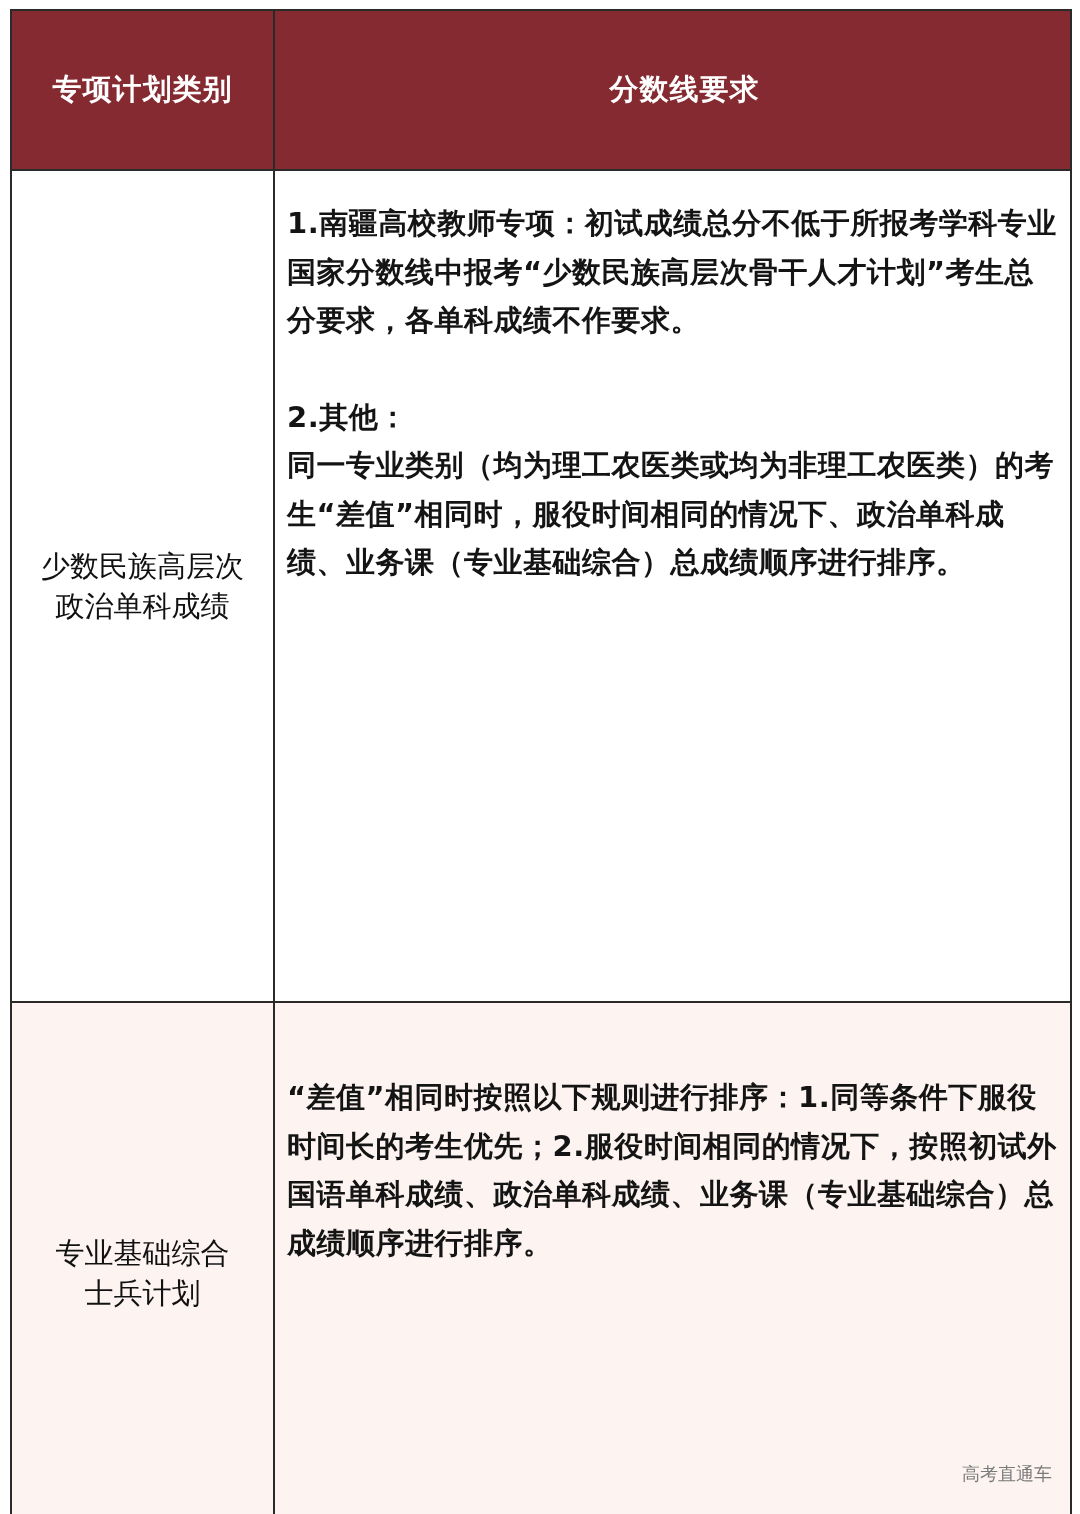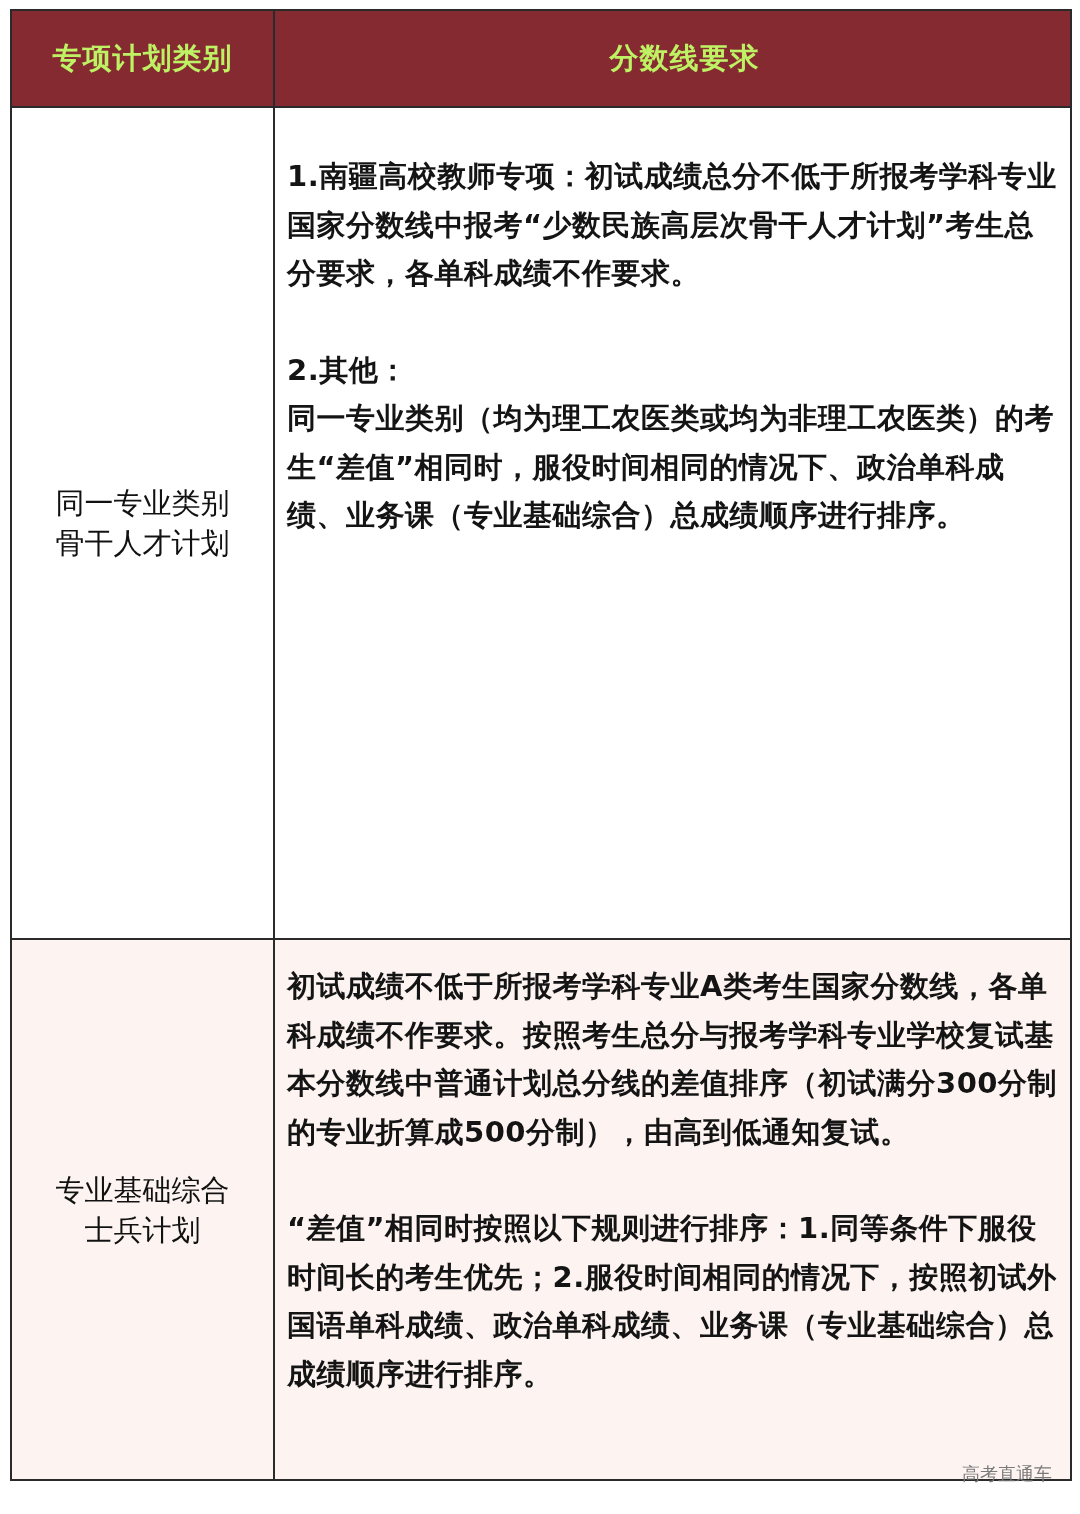--- a/index.html
+++ b/index.html
@@ -5,64 +5,63 @@
   html, body { margin: 0; padding: 0; background: #ffffff; }
   body { width: 1080px; height: 1514px; position: relative; overflow: hidden;
          font-family: "DejaVu Sans", "Liberation Sans", sans-serif; color: #111; }
   .table { position: absolute; left: 10px; top: 9px; width: 1062px;
            border: 2px solid #2a2a2a; box-sizing: border-box; }
   .row { display: flex; border-bottom: 2px solid #2a2a2a; box-sizing: border-box; }
   .row:last-child { border-bottom: none; }
   .c1 { width: 263px; border-right: 2px solid #2a2a2a; box-sizing: border-box;
         display: flex; align-items: center; justify-content: center; text-align: center; }
   .c2 { flex: 1; box-sizing: border-box; padding-left: 24px; }
-  .header { background: #842a30; color: #bef264; height: 97px; }
+  .header { background: #842a30; color: #ffffff; height: 160px; }
   .header .c1, .header .c2 { font-weight: bold; font-size: 29px; letter-spacing: 1px; }
   .header .c2 { display: flex; align-items: center; justify-content: center; }
   .row1 { height: 832px; background: #ffffff; }
   .row2 { background: #fdf4f2; height: 539px; }
   .cat { font-size: 29px; line-height: 40px; padding: 0 12px; }
-  .content { padding: 44px 12px 0 12px; font-size: 29px; line-height: 48.5px; font-weight: bold;
+  .content { padding: 28px 12px 0 12px; font-size: 29px; line-height: 48.5px; font-weight: bold;
              letter-spacing: 0.5px; color: #141414; }
   .content p { margin: 0; }
   .gap { height: 48px; }
   .watermark { position: absolute; right: 28px; bottom: 28px; font-size: 18px; color: #7a7a7a; }
 </style>
 </head>
 <body>
 
 <div class="table">
   <div class="row header">
     <div class="c1">专项计划类别</div>
     <div class="c2">分数线要求</div>
   </div>
 
   <div class="row row1">
     <div class="c1">
       <div class="cat">
-        <div>同一专业类别</div>
-        <div>骨干人才计划</div>
+        <div>少数民族高层次</div>
+        <div>政治单科成绩</div>
       </div>
     </div>
     <div class="c2 content">
       <p>1.南疆高校教师专项：初试成绩总分不低于所报考学科专业国家分数线中报考“少数民族高层次骨干人才计划”考生总分要求，各单科成绩不作要求。</p>
       <div class="gap"></div>
       <p>2.其他：</p>
       <p>同一专业类别（均为理工农医类或均为非理工农医类）的考生“差值”相同时，服役时间相同的情况下、政治单科成绩、业务课（专业基础综合）总成绩顺序进行排序。</p>
     </div>
   </div>
 
   <div class="row row2">
     <div class="c1">
       <div class="cat">
         <div>专业基础综合</div>
         <div>士兵计划</div>
       </div>
     </div>
     <div class="c2 content" style="padding-top:22px;">
-      <p>初试成绩不低于所报考学科专业A类考生国家分数线，各单科成绩不作要求。按照考生总分与报考学科专业学校复试基本分数线中普通计划总分线的差值排序（初试满分300分制的专业折算成500分制），由高到低通知复试。</p>
       <div class="gap"></div>
       <p>“差值”相同时按照以下规则进行排序：1.同等条件下服役时间长的考生优先；2.服役时间相同的情况下，按照初试外国语单科成绩、政治单科成绩、业务课（专业基础综合）总成绩顺序进行排序。</p>
     </div>
   </div>
 </div>
 
 <div class="watermark">高考直通车</div>
 
 </body></html>

